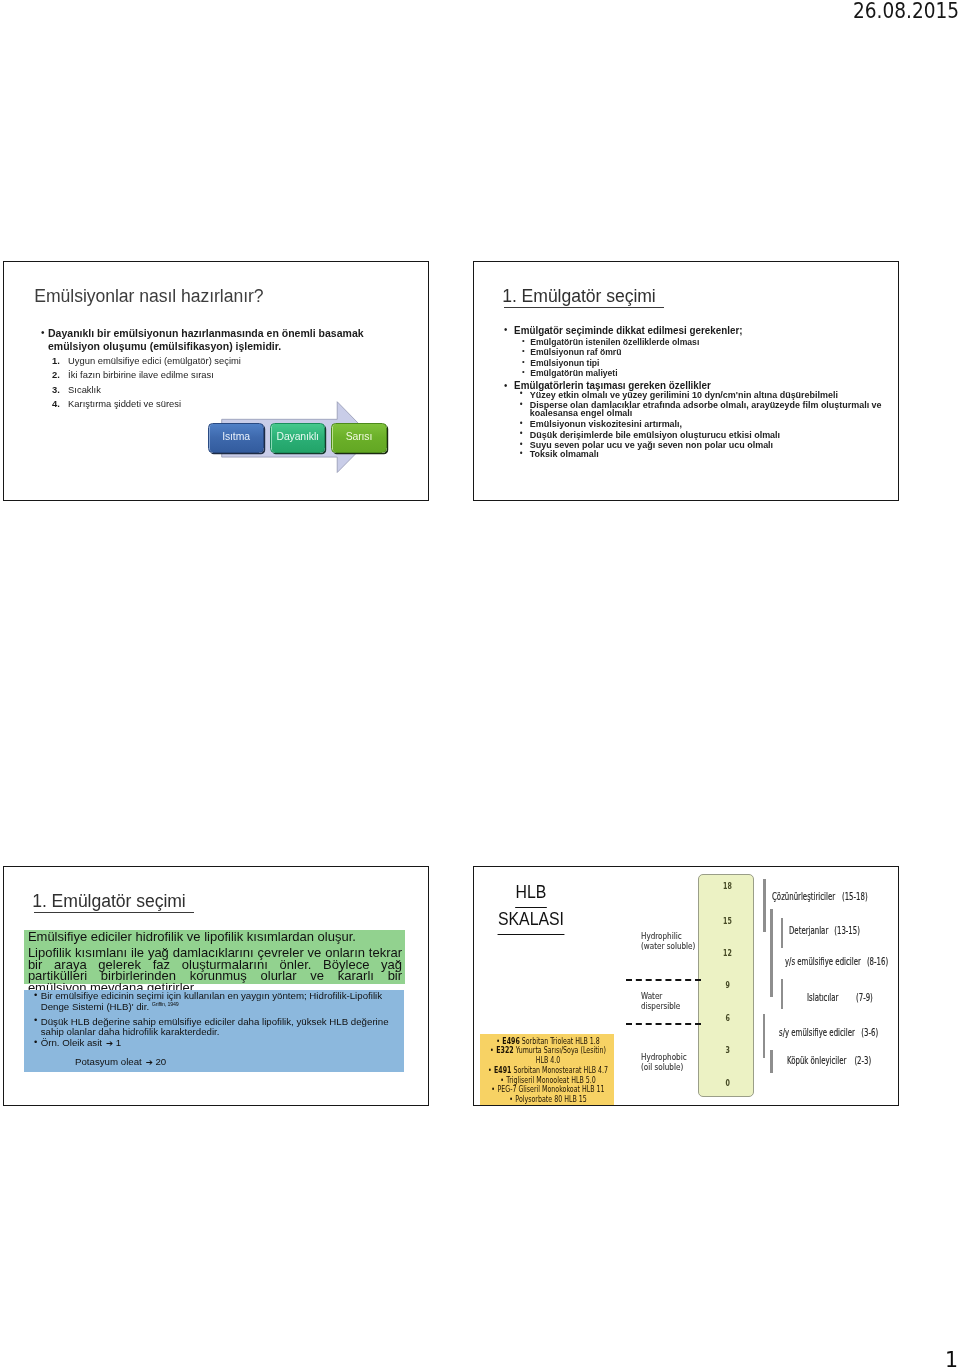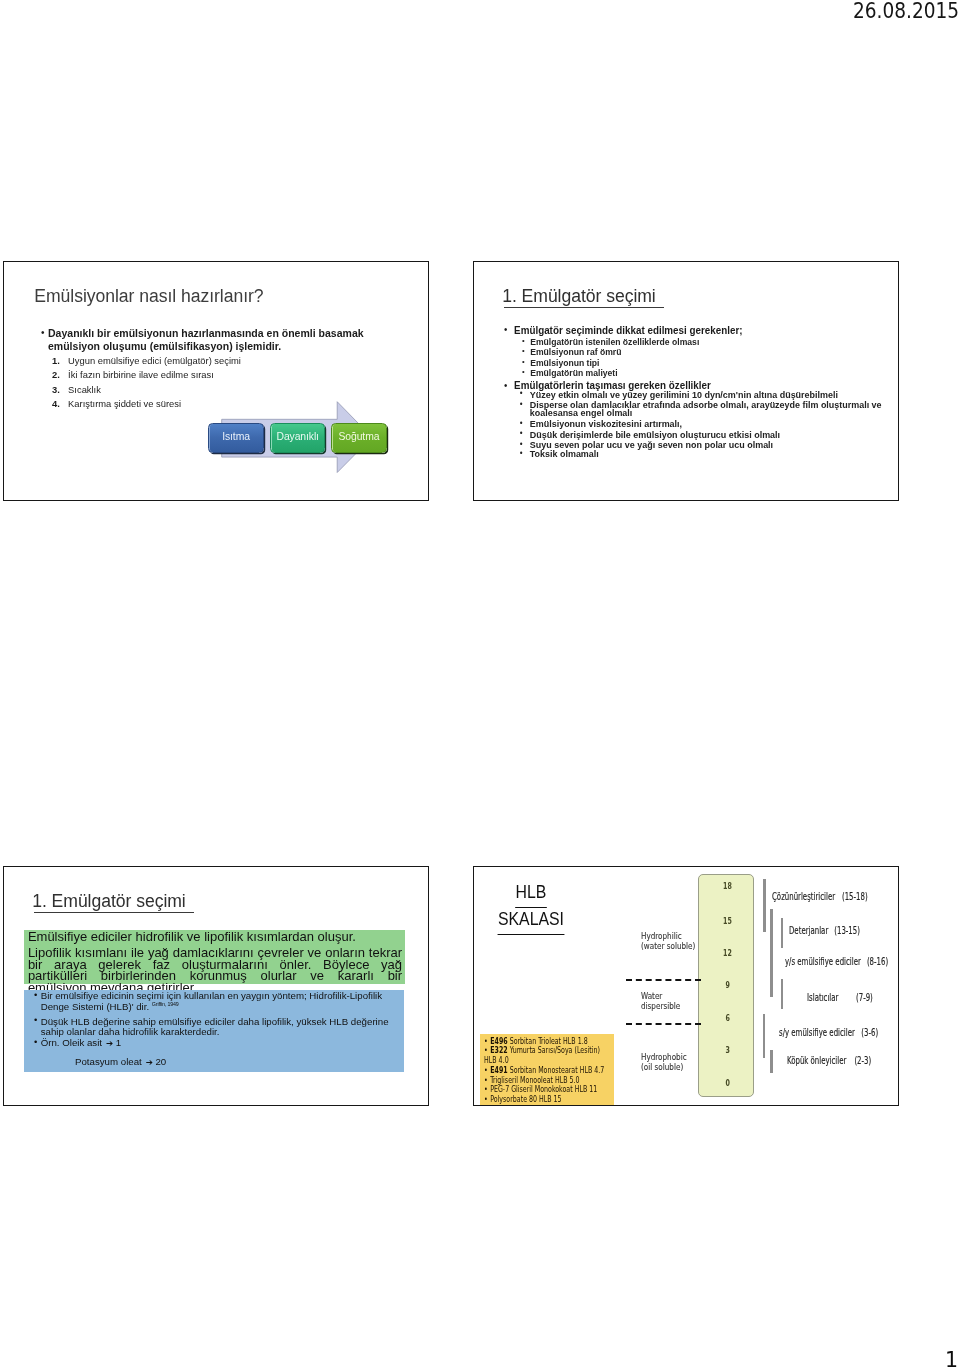--- a/index.html
+++ b/index.html
@@ -57,21 +57,21 @@
   .s4-title{position:absolute;left:-4.7px;top:14px;width:124px;text-align:center;font-size:18px;color:#111;line-height:23.8px;transform:scaleX(0.88);transform-origin:50% 0;}
   .s4-title span{border-bottom:1.4px solid #111;display:inline-block;padding-bottom:2px;}
   .s4-scale{position:absolute;left:223.5px;top:6.5px;width:56px;height:223px;box-sizing:border-box;border:1.7px solid #9a9e88;border-radius:5px;background:#ecf2c4;}
   .s4-tick{position:absolute;width:100%;text-align:center;font-size:8.8px;font-weight:bold;color:#474b26;font-family:"DejaVu Sans",sans-serif;font-stretch:condensed;line-height:9px;}
   .s4-tick span{display:inline-block;transform:scaleX(0.8);position:relative;left:2.5px;}
   .s4-zone{position:absolute;font-size:8.6px;color:#3a3a3a;line-height:10.2px;font-family:"DejaVu Sans",sans-serif;font-stretch:condensed;transform:scaleX(0.935);transform-origin:0 0;white-space:nowrap;-webkit-text-stroke:0.12px #3a3a3a;}
   .s4-dash{position:absolute;height:0;border-top:2.7px dashed #121212;}
   .s4-bar{position:absolute;width:2.5px;background:#8e8e8e;}
   .s4-cat{position:absolute;font-size:9.7px;color:#232323;-webkit-text-stroke:0.14px #232323;white-space:nowrap;font-family:"DejaVu Sans",sans-serif;font-stretch:condensed;transform:scaleX(0.80);transform-origin:0 50%;}
   .s4-cat .rng{margin-left:8px;}
-  .s4-yellow{position:absolute;left:6px;top:166.5px;width:133.5px;height:72px;background:#f7d264;overflow:hidden;}
+  .s4-yellow{position:absolute;left:6px;top:166.5px;width:133.5px;height:72px;background:#f7d264;overflow:hidden;text-align:center;}
   .s4-yellow .inner{position:absolute;left:0;top:0;width:164px;padding:3px 2px 3px 5px;box-sizing:border-box;
         font-size:8.6px;color:#1d1304;line-height:9.75px;font-family:"DejaVu Sans",sans-serif;font-stretch:condensed;
         transform:scaleX(0.814);transform-origin:0 0;}
   .s4-yellow .yi{position:relative;}
   .s4-yellow .yi .d{margin-right:3px;}
   .s4-yellow b{font-weight:bold;}
 </style>
 </head>
 <body>
 
@@ -161,16 +161,16 @@
 <svg class="s1-arrow" style="position:absolute;left:218px;top:396px;width:166px;height:82px;" viewBox="0 0 166 82">
  <polygon points="3.7,23.3 119.2,23.3 119.2,5.7 154,41.3 119.2,76.5 119.2,61.1 3.7,61.1" fill="#c9cde8" stroke="#8f93ad" stroke-width="0.75"></polygon>
 </svg>
 <div class="pbox pb0">
       <span>Isıtma</span>
     </div>
 <div class="pbox pb1">
       <span>Dayanıklı</span>
     </div>
 <div class="pbox pb2">
-      <span>Soğutma</span>
+      <span>Sarısı</span>
     </div>
 <div class="pg-num">1</div>
 </div>
 
 </body></html>

